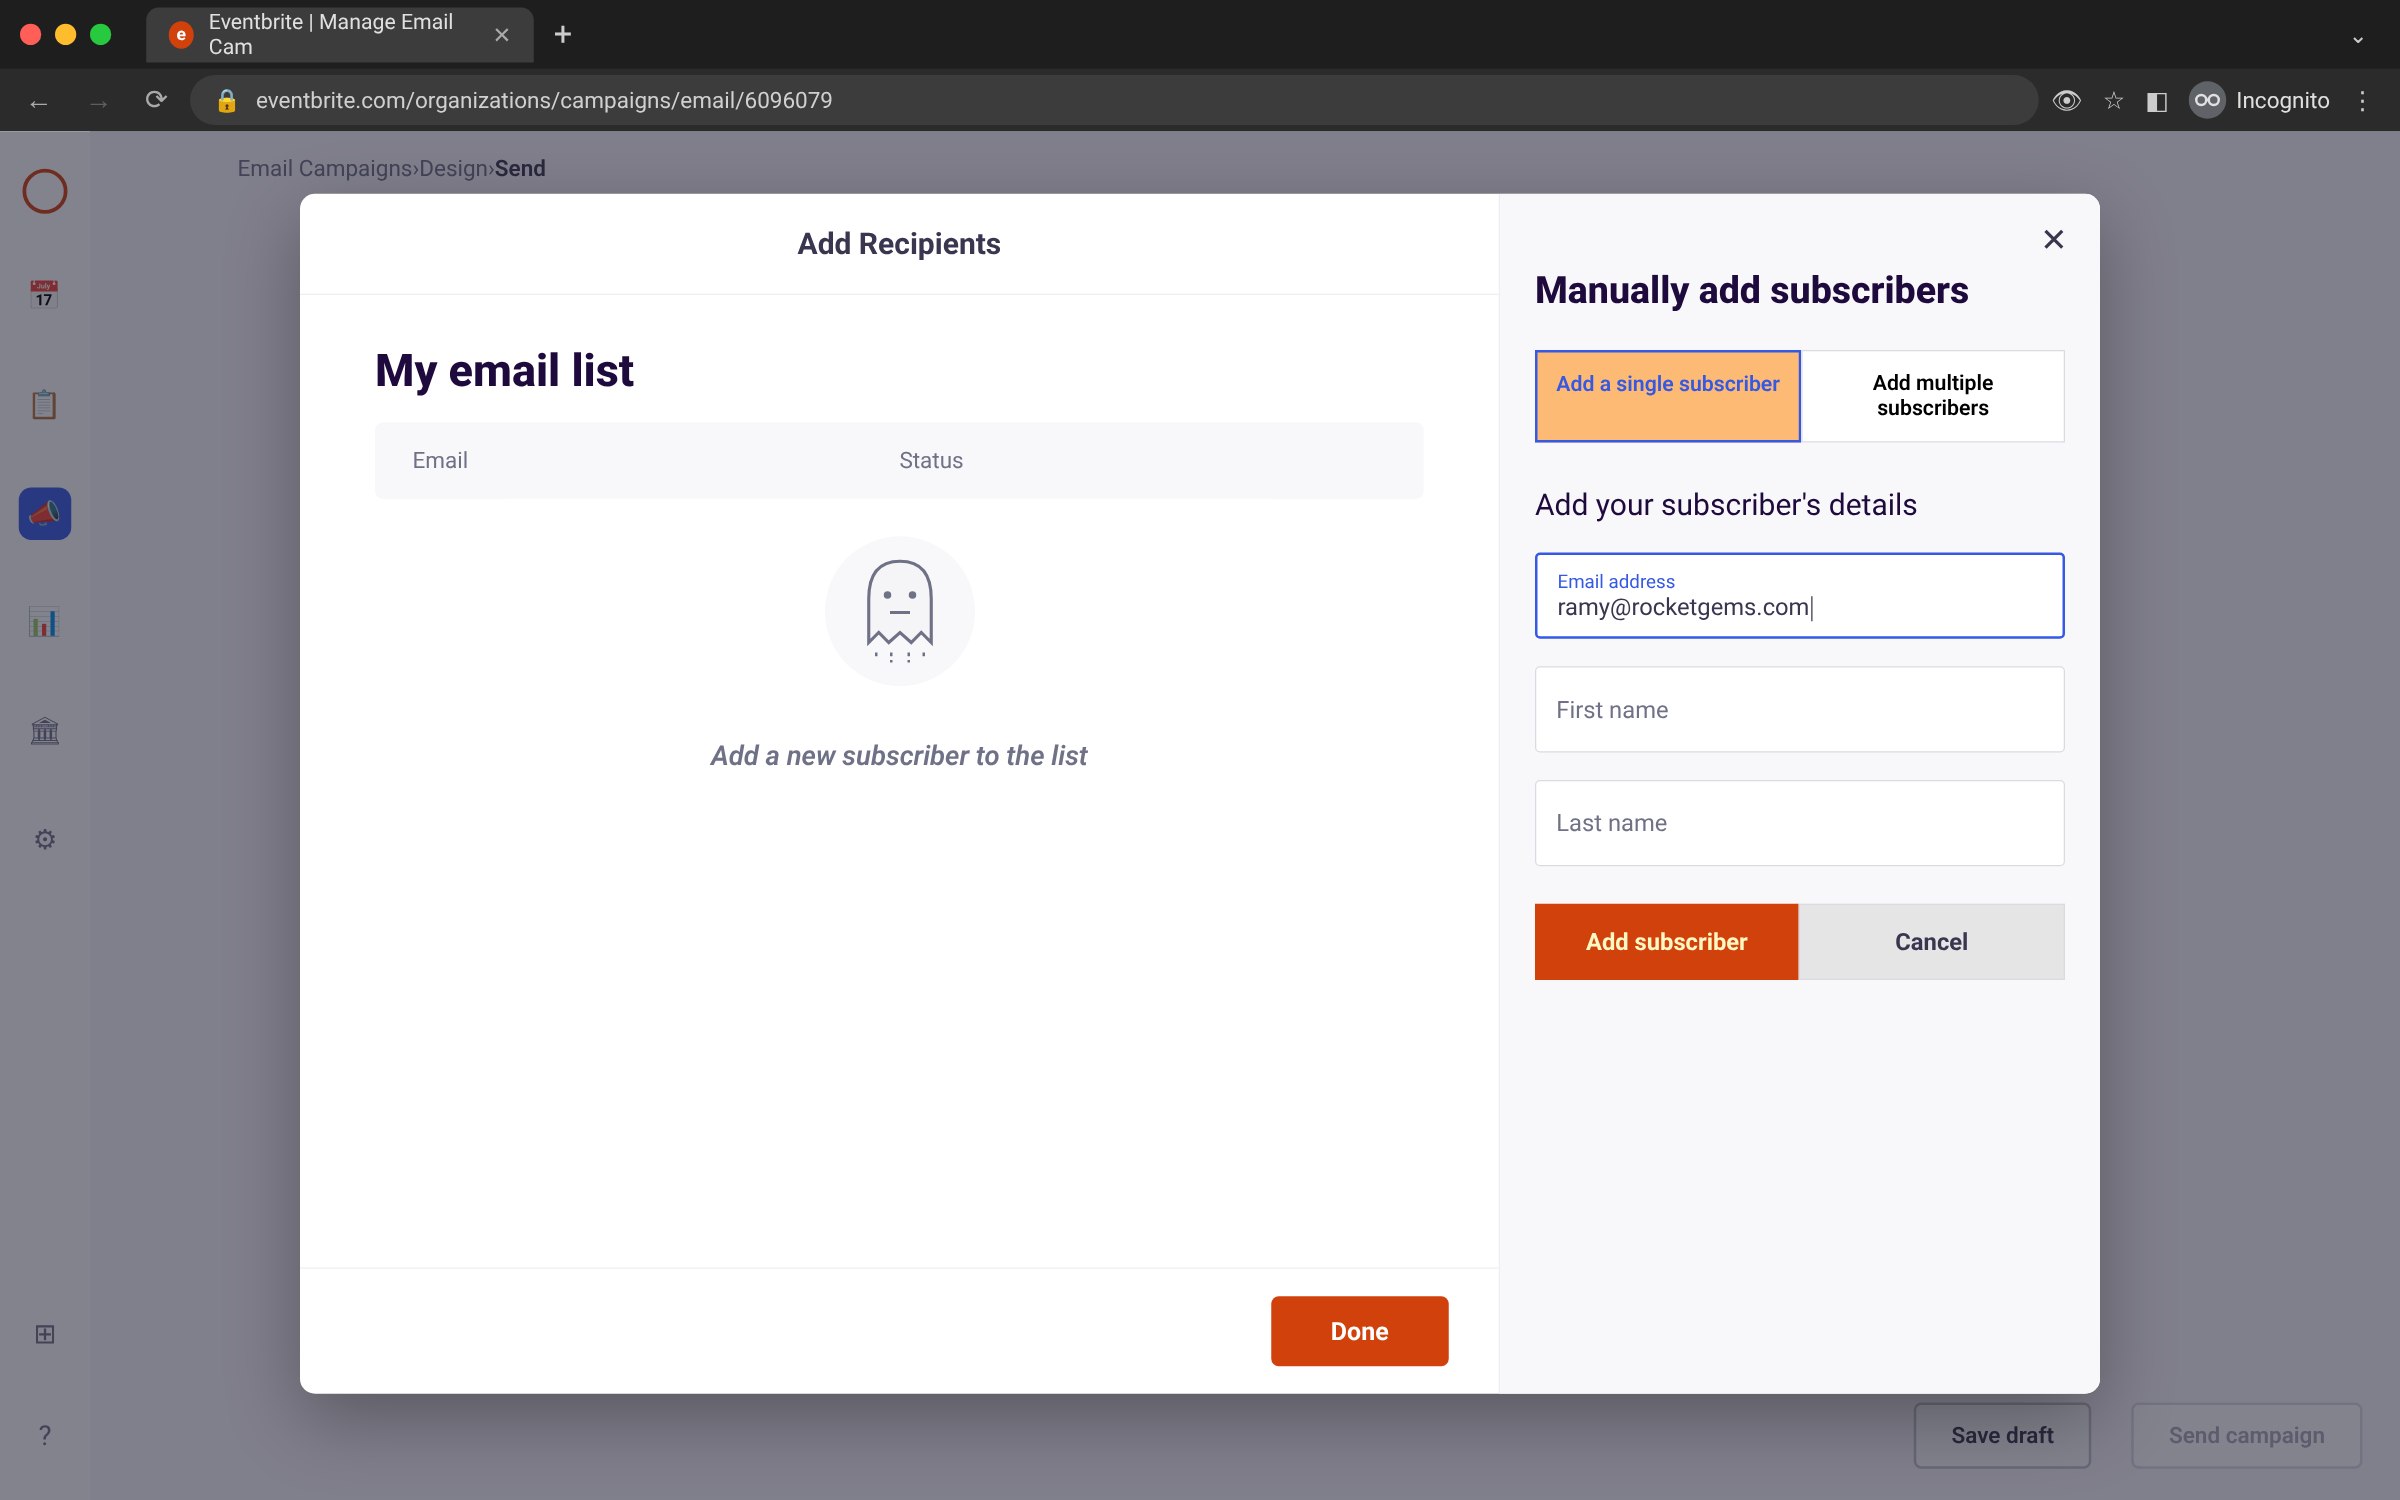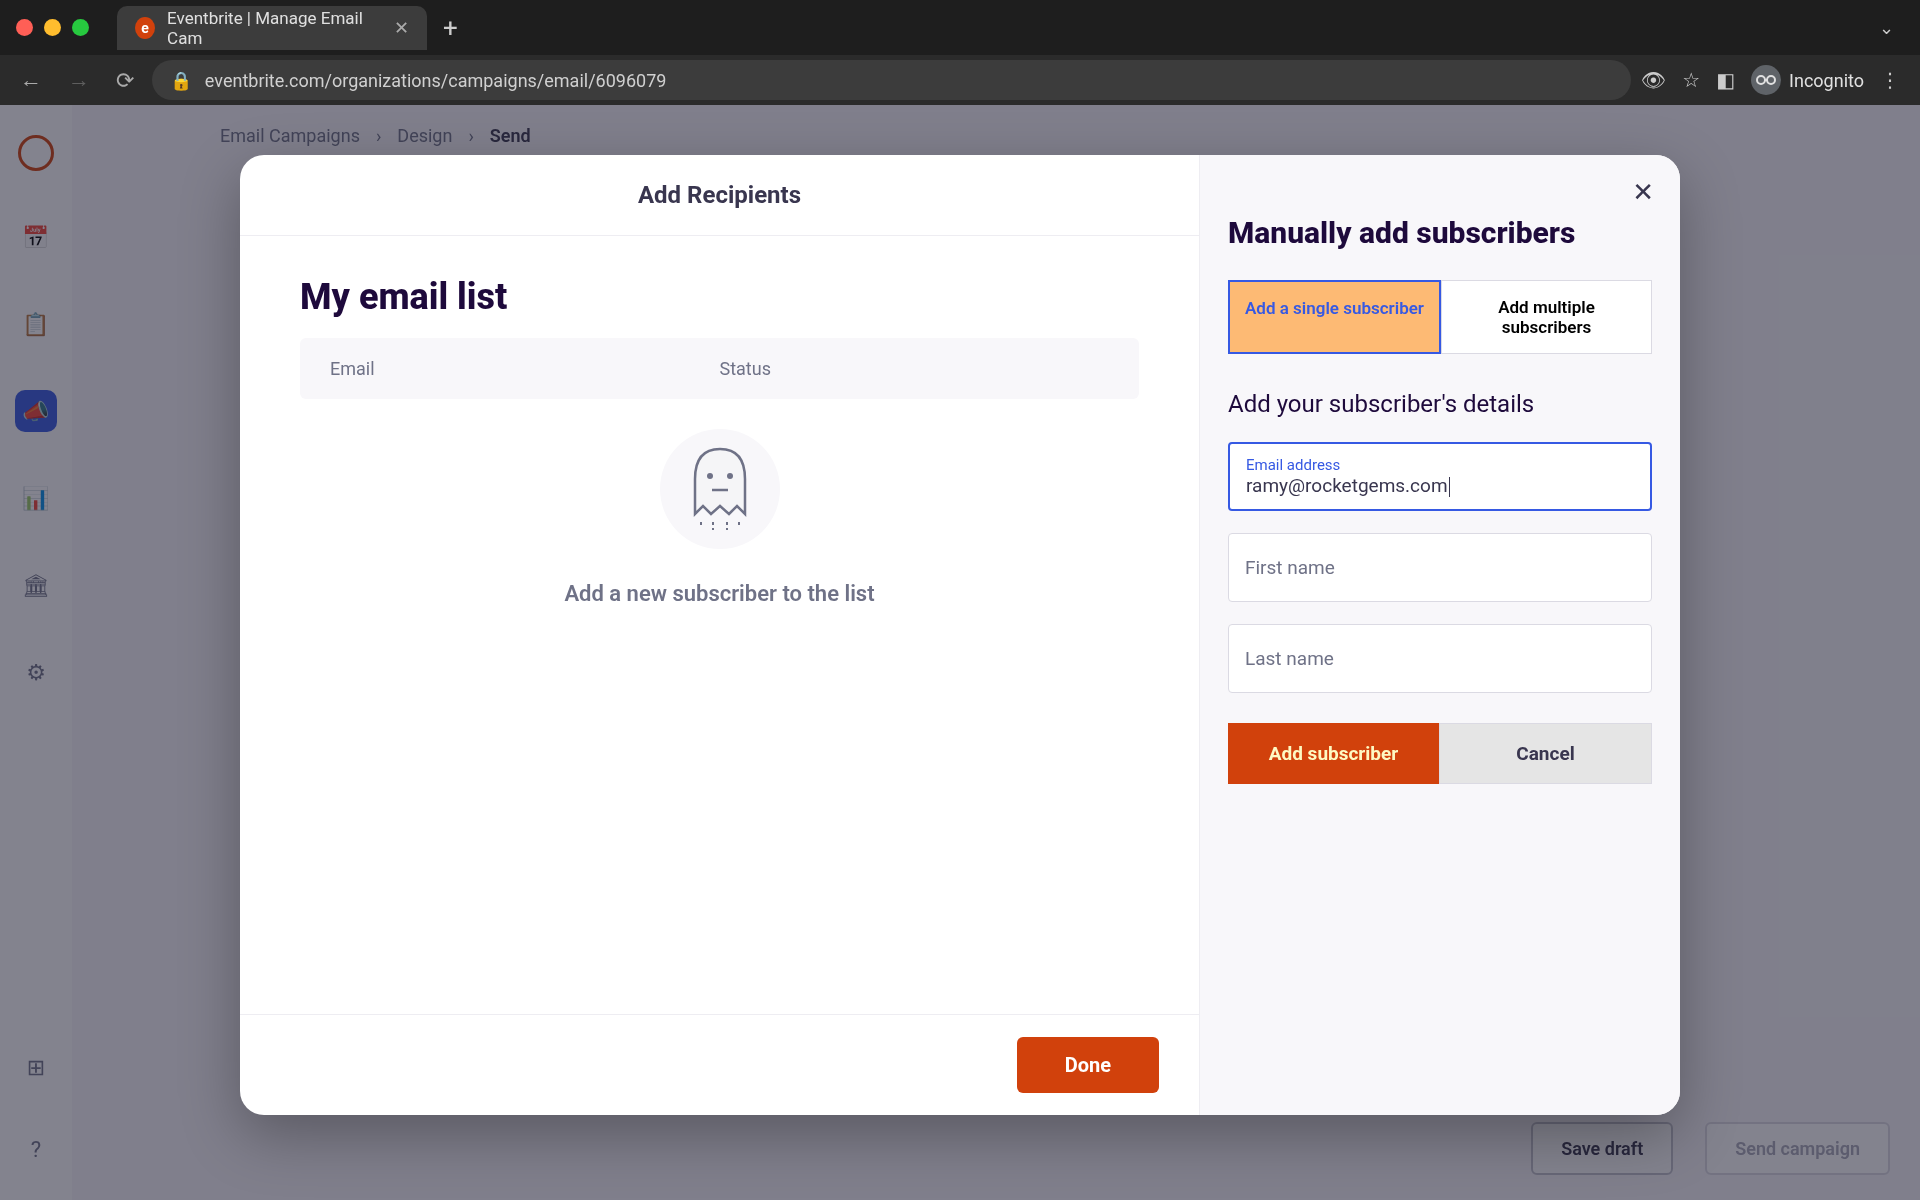--- a/index.html
+++ b/index.html
@@ -193,24 +193,24 @@
       position: absolute;
       left: 72px;
       right: 0;
       top: 0;
       bottom: 0;
       padding: 20px 40px;
       z-index: 1;
     }
     .breadcrumbs {
       display: flex;
-      gap: 16px;
+      gap: 0;
       color: #6f7287;
       font-size: 18px;
-      margin-left: 108px;
+      margin-left: 78px;
     }
     .breadcrumbs .active {
       color: #39364f;
       font-weight: 600;
     }
     .footer-actions {
       position: absolute;
       bottom: 25px;
       right: 30px;
       display: flex;
@@ -232,21 +232,21 @@
     }
 
     .modal {
       position: absolute;
       left: 50%;
       top: 50px;
       transform: translateX(-50%);
       width: 1440px;
       height: 960px;
       background: white;
-      border-radius: 24px;
+      border-radius: 12px;
       display: flex;
       overflow: hidden;
       z-index: 10;
       box-shadow: 0 20px 60px rgba(0,0,0,0.3);
     }
     .modal-left {
       flex: 1;
       display: flex;
       flex-direction: column;
       border-right: 1px solid #eeedf2;
@@ -277,21 +277,22 @@
       font-size: 18px;
       border-radius: 6px;
     }
     .th-email { flex: 1; }
     .th-status { flex: 1; }
     .empty-state {
       display: flex;
       flex-direction: column;
       align-items: center;
       margin-top: 30px;
-      gap: 32px;
+      gap: 44px;
+      font-style: italic;
     }
     .ghost-icon {
       width: 120px;
       height: 120px;
       border-radius: 50%;
       background: #f8f7fa;
       display: flex;
       align-items: center;
       justify-content: center;
     }

